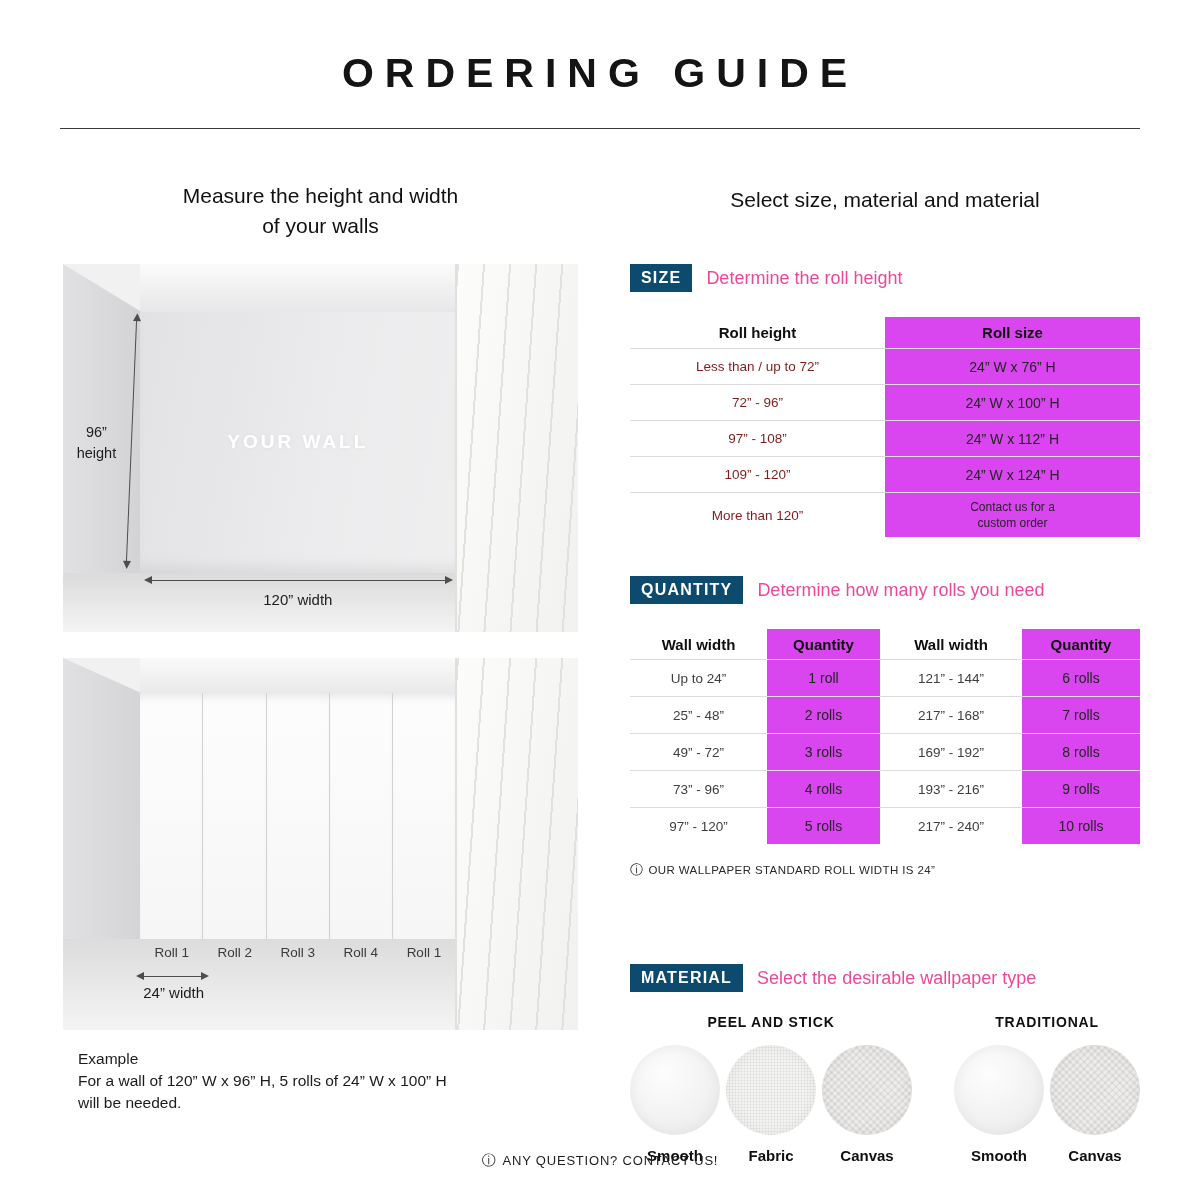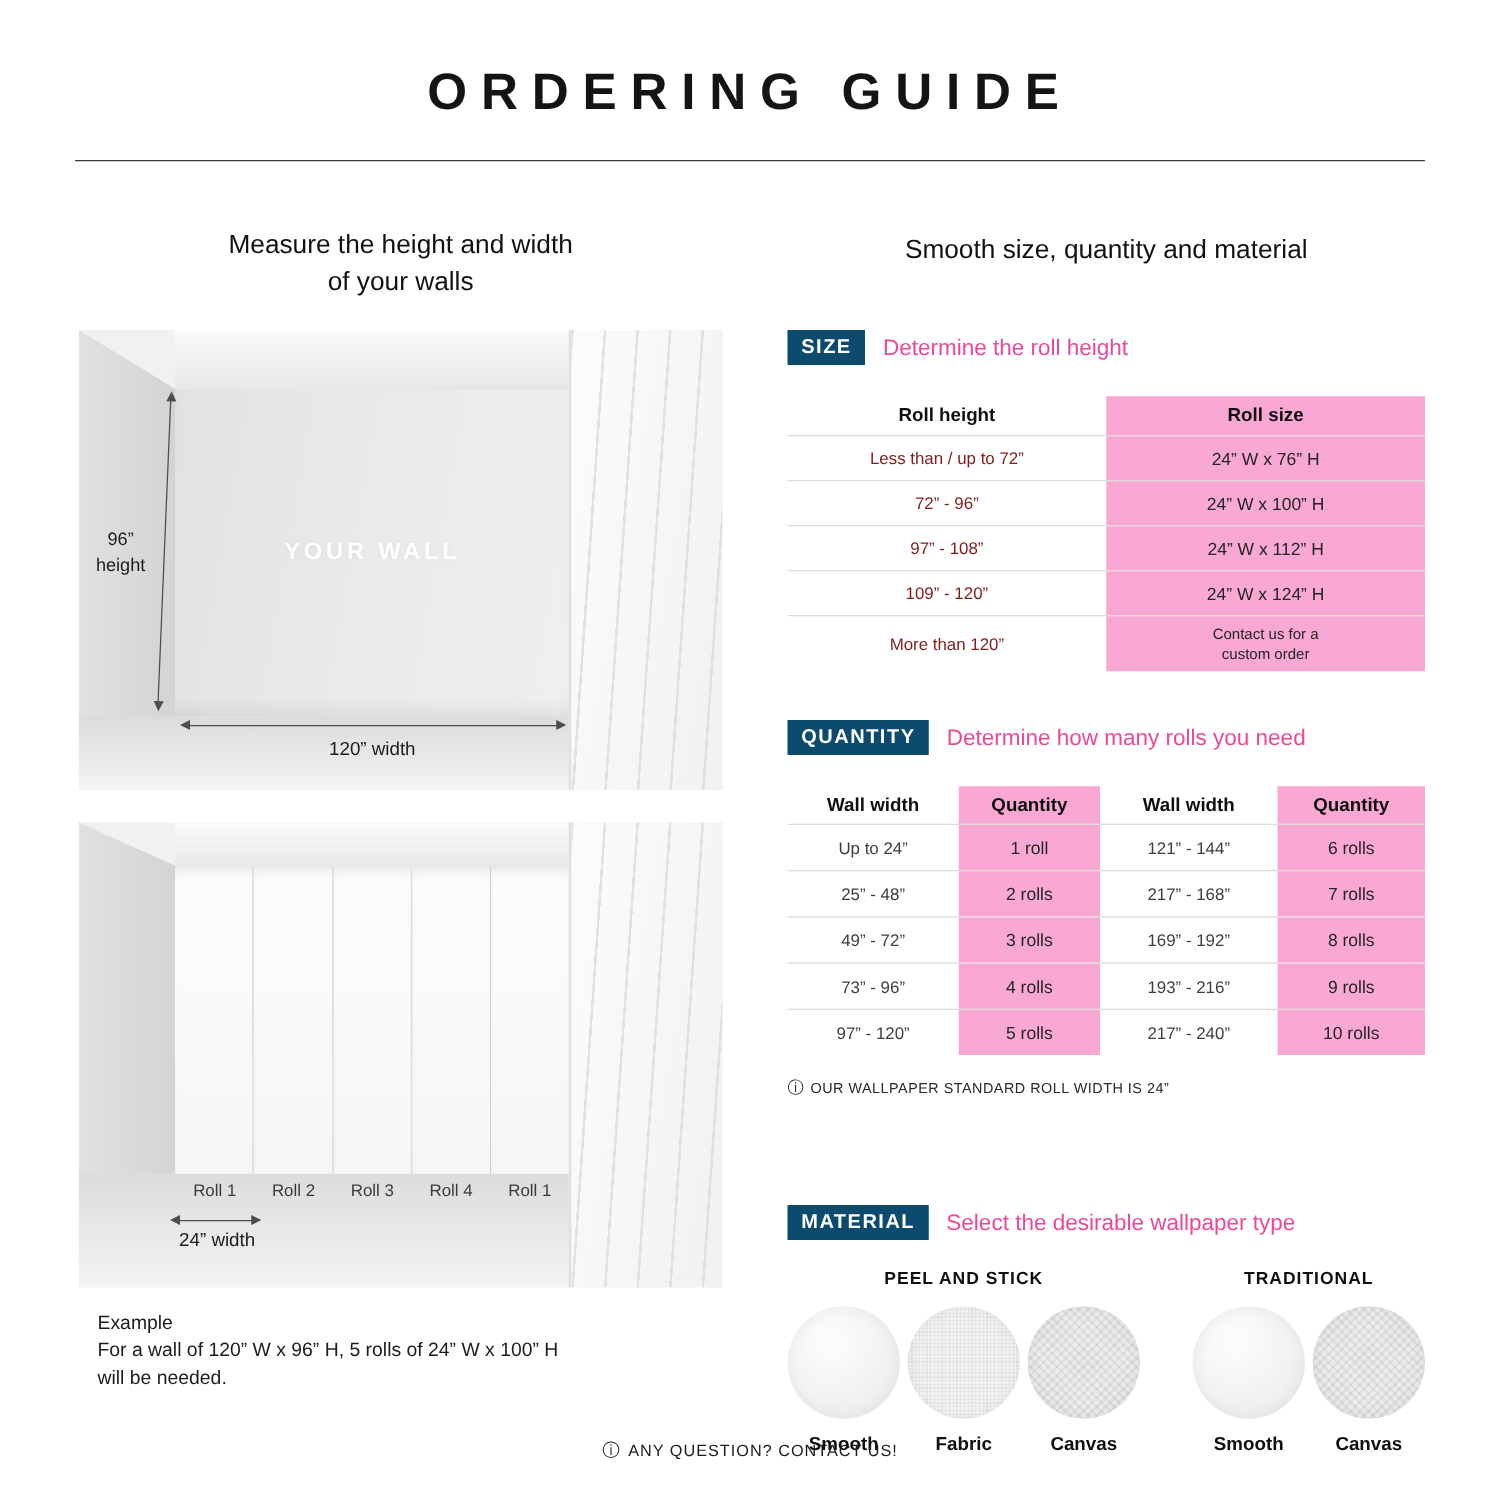--- a/index.html
+++ b/index.html
@@ -63,21 +63,21 @@
   .material-section { top:928px;margin-top:36px; }
   .section-head { display:flex; align-items:center; }
   .badge { background:#0c4a6e; color:#ffffff; font-weight:bold; font-size:16px; letter-spacing:1.2px; padding:5px 11px; }
   .section-sub { margin-left:14px; font-size:18px; color:#ec4899; }
 
   .size-table { margin-top:25px; }
   .s-row { display:grid; grid-template-columns:1fr 1fr; }
   .s-row + .s-row { border-top:1px solid #dcdcdc; }
   .s-cell { display:flex; align-items:center; justify-content:center; text-align:center; min-height:35px; }
   .s-head .s-cell { min-height:31px; font-weight:bold; font-size:15px; color:#0f0f0f; }
-  .shade { background:#f9a8d4; }
+  .shade { background:#d946ef; }
   .s-wall { font-size:13.5px; color:#7f1d1d; }
   .s-size { font-size:14px; color:#242424; }
   .s-last .s-cell { min-height:44px; }
   .s-custom { font-size:12px; line-height:1.35; }
   .narrow { display:inline-block; max-width:118px; }
 
   .q-table { margin-top:25px; }
   .q-row { display:grid; grid-template-columns:137px 113px 142px 118px; }
   .q-row + .q-row { border-top:1px solid #dcdcdc; }
   .q-cell { display:flex; align-items:center; justify-content:center; text-align:center; min-height:36px; }
@@ -154,21 +154,21 @@
   <div class="arrow-h dim-h2"></div>
   <div class="wlabel2">24” width</div>
 </div>
 
 <div class="example">
   <div>Example</div>
   <div>For a wall of 120” W x 96” H, 5 rolls of 24” W x 100” H</div>
   <div>will be needed.</div>
 </div>
 
-<h2 class="right-heading">Smooth size, quantity and material</h2>
+<h2 class="right-heading">Select size, material and material</h2>
 
 <section class="section size-section">
   <div class="section-head">
     <span class="badge">SIZE</span>
     <span class="section-sub">Determine the roll height</span>
   </div>
   <div class="size-table">
     <div class="s-row s-head">
       <div class="s-cell">Roll height</div>
       <div class="s-cell shade">Roll size</div>

